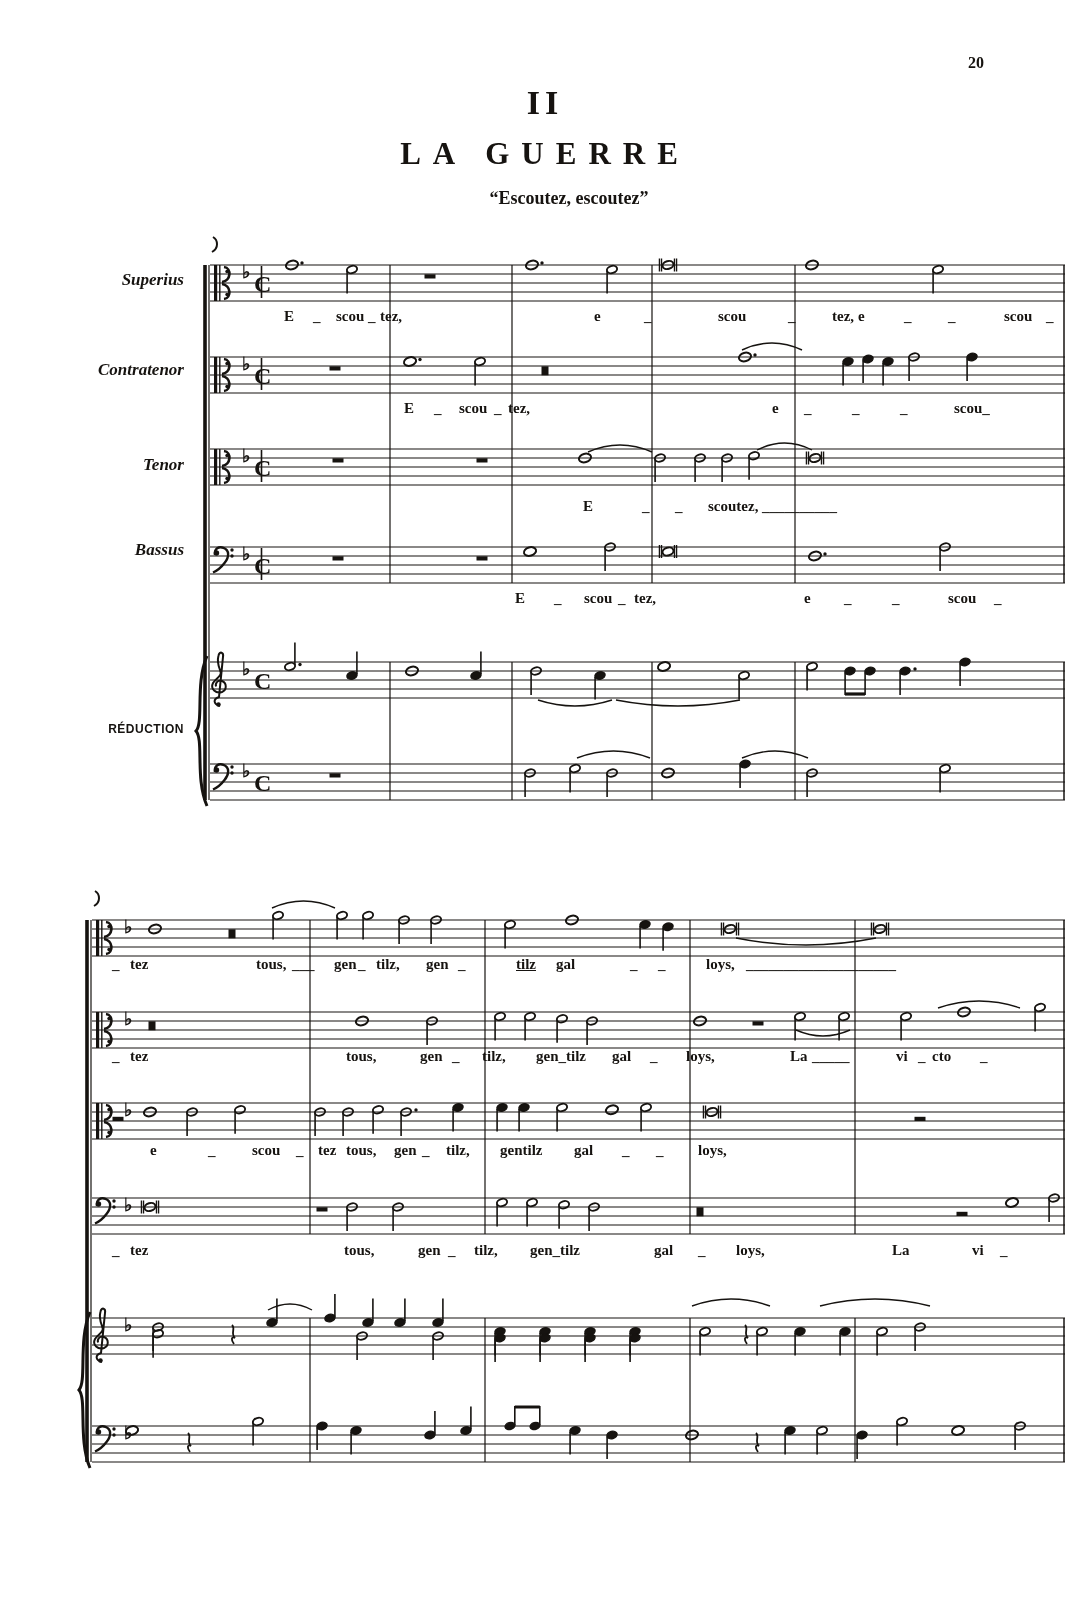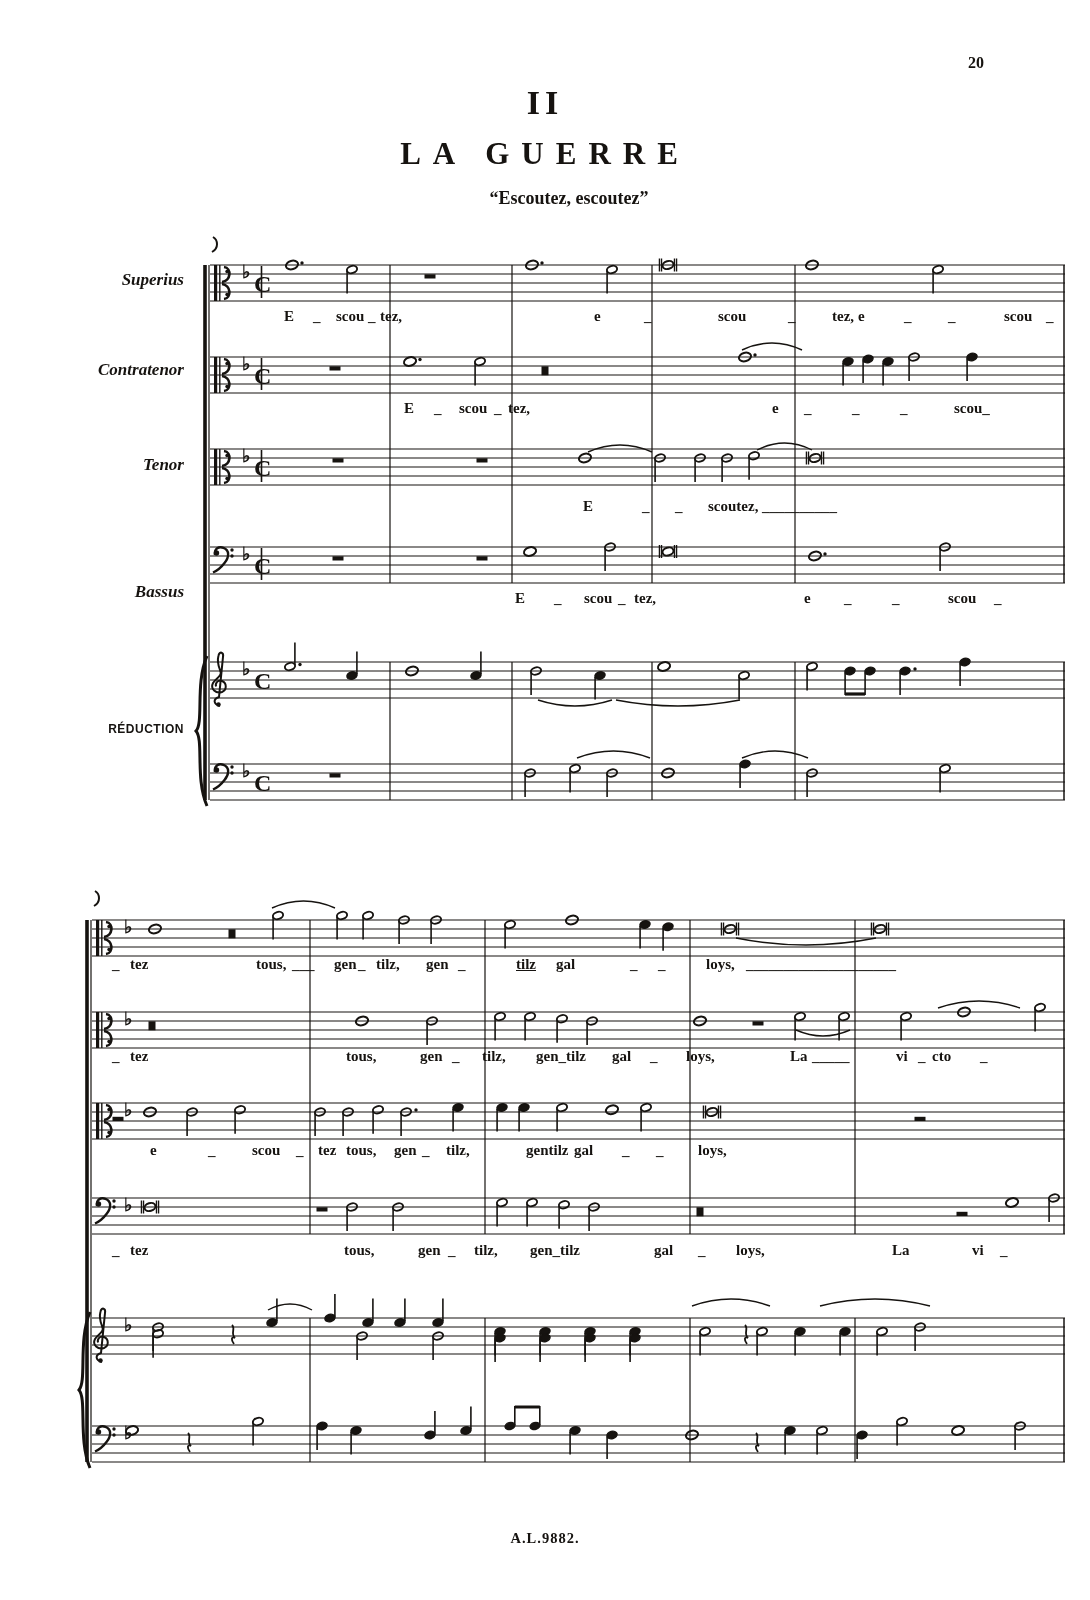--- a/index.html
+++ b/index.html
@@ -27,21 +27,21 @@
 
   <div class="abs page-number">20</div>
 
   <div class="abs movement">II</div>
   <div class="abs title">LA GUERRE</div>
   <div class="abs subtitle">“Escoutez, escoutez”</div>
 
   <div class="voice-label" style="top:270px">Superius</div>
   <div class="voice-label" style="top:360px">Contratenor</div>
   <div class="voice-label" style="top:455px">Tenor</div>
-  <div class="voice-label" style="top:582px">Bassus</div>
+  <div class="voice-label" style="top:540px">Bassus</div>
   <div class="reduction-label">RÉDUCTION</div>
 
   <div id="score">
       <svg width="1090" height="1600" viewBox="0 0 1090 1600">
         <g>
           <line x1="205" y1="265" x2="205" y2="800" stroke="#161310" stroke-width="3.6"></line>
           <line x1="209" y1="265" x2="209" y2="800" stroke="#161310" stroke-width="1.2"></line>
           <path d="M 212 252 C 219 248 218 240 213 237" fill="none" stroke="#161310" stroke-width="2"></path>
           <g>
             <line x1="390" y1="265" x2="390" y2="583" stroke="#161310" stroke-width="1.2"></line>
@@ -699,21 +699,21 @@
   <div class="lyric-line" style="top:1142px">
       <span style="left: 150px;">e</span>
       <span style="left: 208px;">_</span>
       <span style="left: 252px;">scou</span>
       <span style="left: 296px;">_</span>
       <span style="left: 318px;">tez</span>
       <span style="left: 346px;">tous,</span>
       <span style="left: 394px;">gen</span>
       <span style="left: 422px;">_</span>
       <span style="left: 446px;">tilz,</span>
-      <span style="left: 526px;">gentilz</span>
+      <span style="left: 500px;">gentilz</span>
       <span style="left: 574px;">gal</span>
       <span style="left: 622px;">_</span>
       <span style="left: 656px;">_</span>
       <span style="left: 698px;">loys,</span>
     </div>
   <div class="lyric-line" style="top:1242px">
       <span style="left: 112px;">_</span>
       <span style="left: 130px;">tez</span>
       <span style="left: 344px;">tous,</span>
       <span style="left: 418px;">gen</span>
@@ -721,14 +721,13 @@
       <span style="left: 474px;">tilz,</span>
       <span style="left: 530px;">gen_tilz</span>
       <span style="left: 654px;">gal</span>
       <span style="left: 698px;">_</span>
       <span style="left: 736px;">loys,</span>
       <span style="left: 892px;">La</span>
       <span style="left: 972px;">vi</span>
       <span style="left: 1000px;">_</span>
     </div>
 
-  <div class="abs plate">A.L.9882.</div>
 </div>
 
 </body></html>

